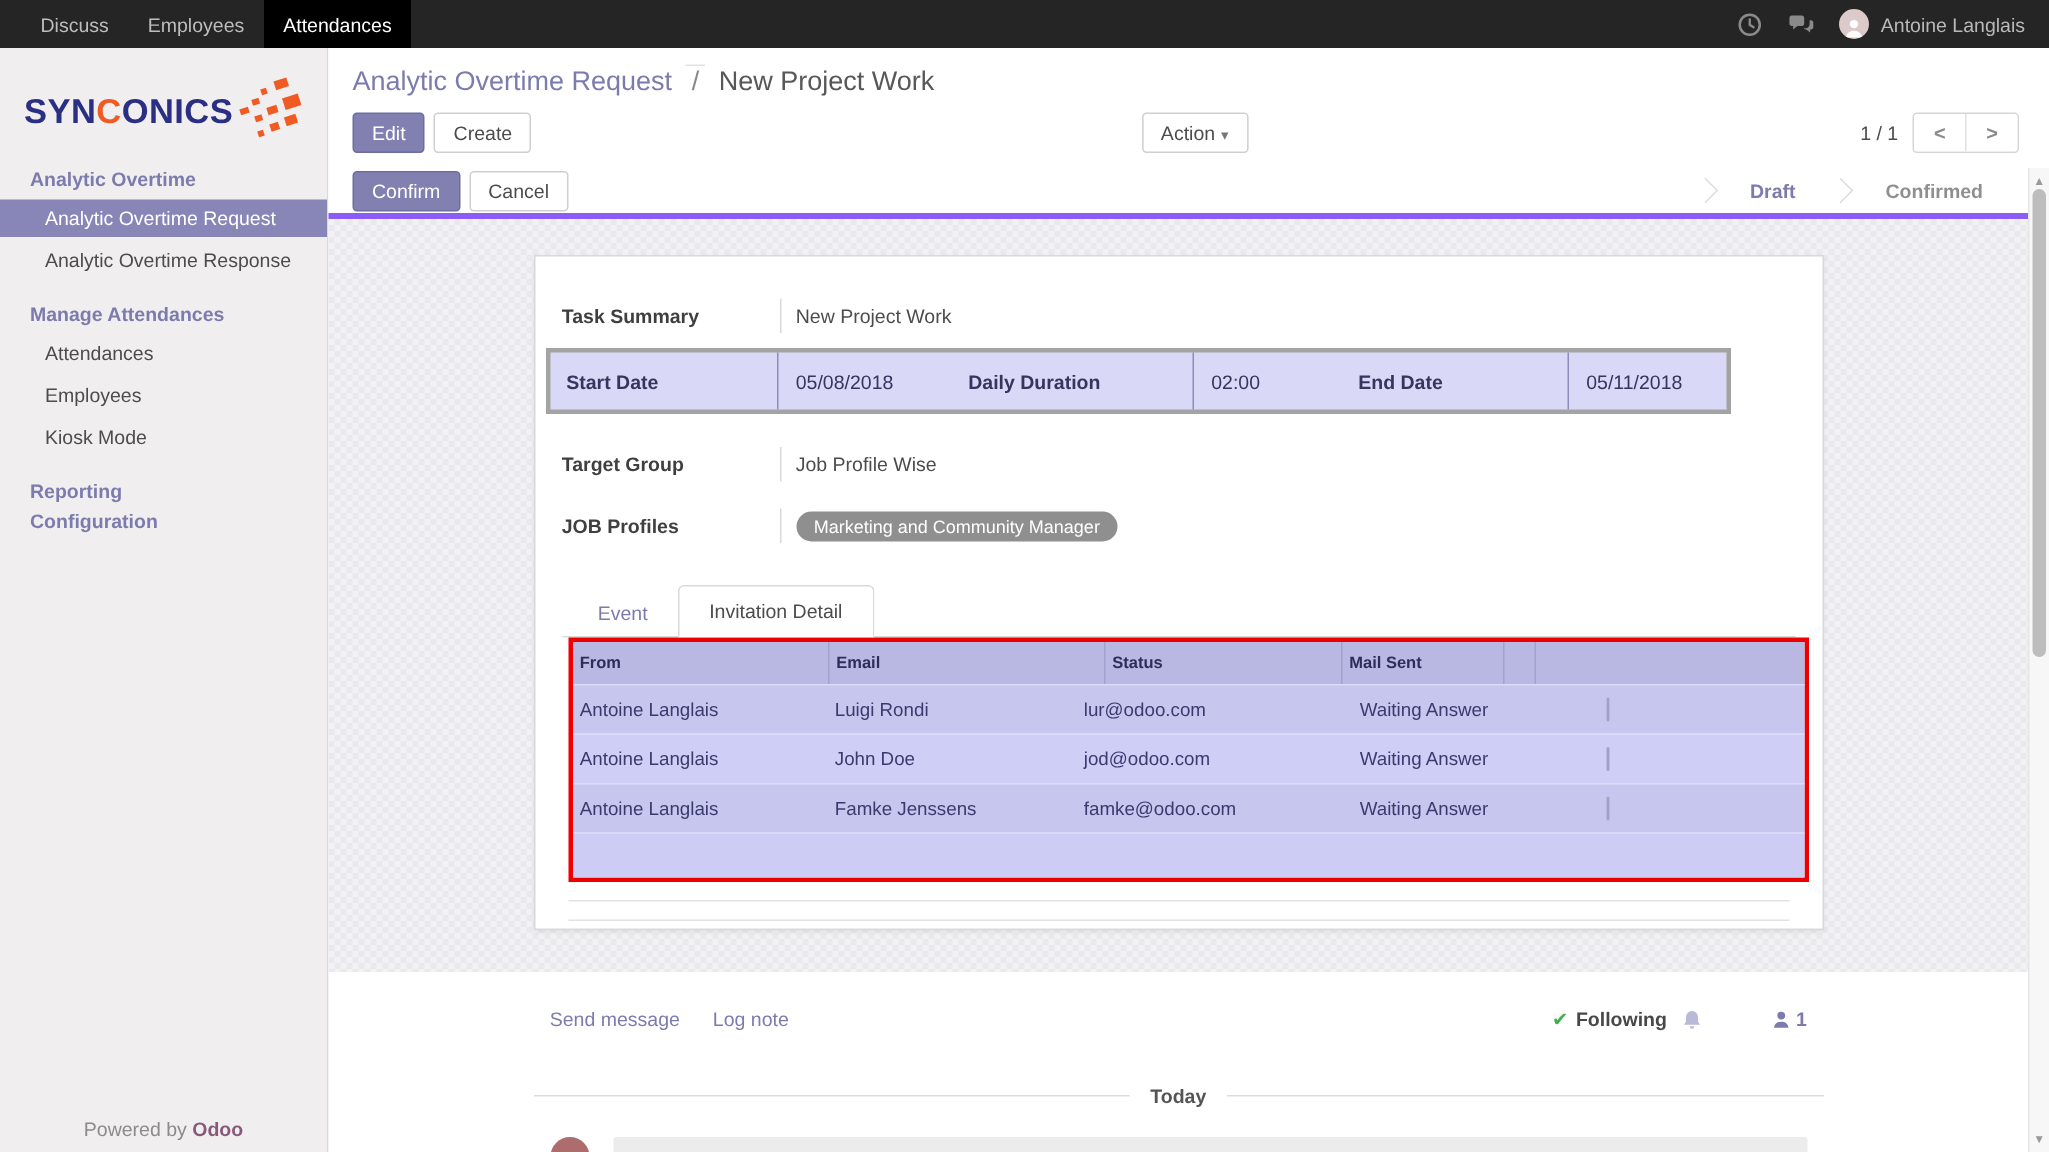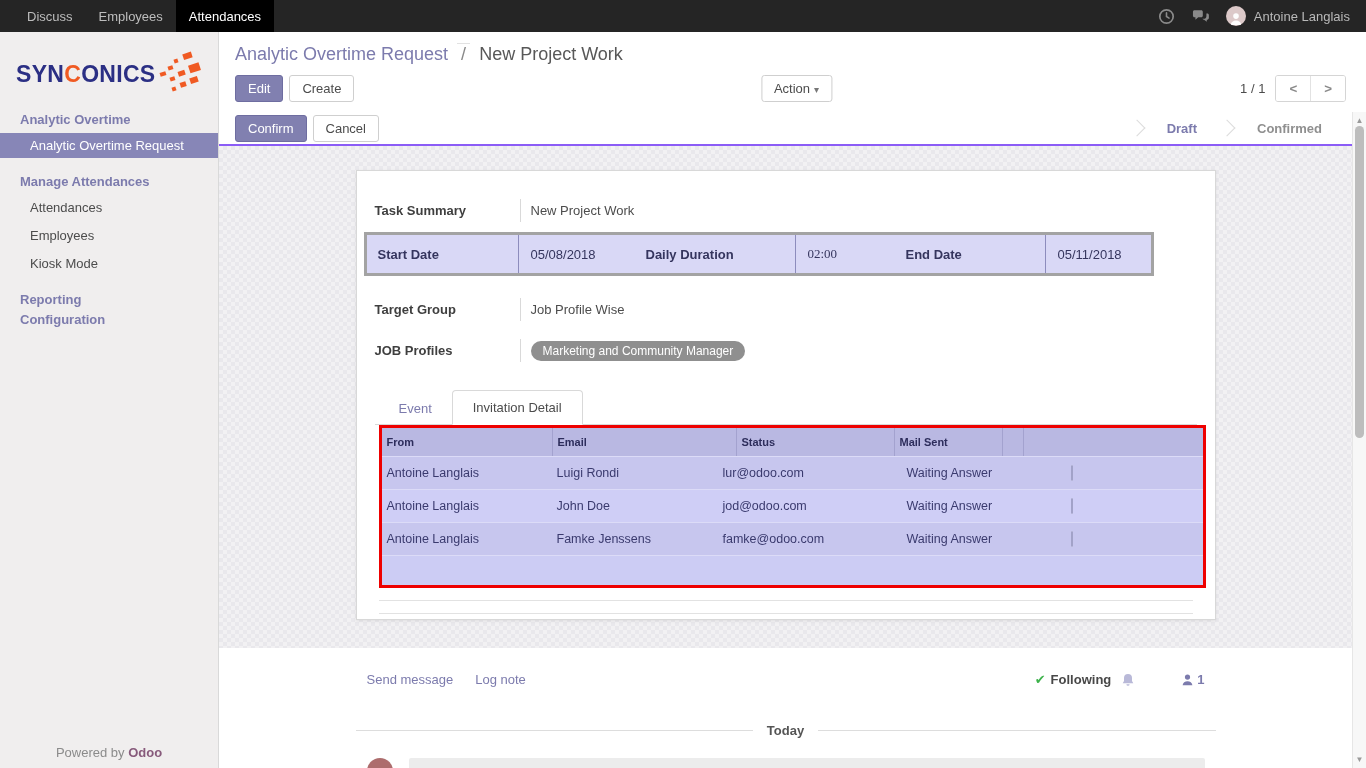--- a/index.html
+++ b/index.html
@@ -43,21 +43,21 @@
   .btn-primary { background:#8180b0; border-color:#6e6da0; color:#ffffff; }
   .action-btn { position:absolute; left:50%; transform:translateX(-50%); }
   .caret { font-size:10px; color:#777; padding-left:4px; }
   .pager { margin-left:auto; display:flex; align-items:center; gap:10px; }
   .pager-text { color:#4c4c4c; }
   .pager-btns { display:flex; border:1px solid #d5d5d5; border-radius:3px; overflow:hidden; background:#fff; }
   .pager-btn { padding:5px 13px; color:#8a8a8a; cursor:pointer; background:#fff; border:0; font-weight:bold; font-family:inherit; }
   .pager-btn + .pager-btn { border-left:1px solid #e2e2e2; }
 
   
-  .statusbar { height:34px; background:#fff; border-bottom:2px solid #8b5cf6; display:flex; align-items:center; padding-left:16px; }
+  .statusbar { height:34px; background:#fff; border-bottom:4px solid #8b5cf6; display:flex; align-items:center; padding-left:16px; }
   .states { margin-left:auto; display:flex; align-items:center; height:100%; padding-right:24px; }
   .chev { width:12px; height:12px; border-top:1px solid #dcdcdc; border-right:1px solid #dcdcdc; transform:rotate(45deg); margin:0 4px; }
   .state { padding:0 20px; font-weight:bold; color:#8f8f8f; cursor:pointer; }
   .state.active { color:#7c7bad; }
 
   
   .content { height:622px; margin-right:14px; overflow:hidden;
     background-color:#f2f1f3;
     background-image:
       linear-gradient(45deg,#e9e8ec 25%,transparent 25%,transparent 75%,#e9e8ec 75%),
@@ -73,21 +73,21 @@
   .row-task { margin-top:18px; }
   .row-target { margin-top:22px; }
   .row-jobs { margin-top:18px; }
   .tag { background:#8f8f8f; color:#fff; border-radius:11px; padding:3px 12px; font-size:12px; display:inline-block; }
 
   .hl-row { border:3px solid #a3a3a3; background:#d9d8f6; display:flex; align-items:center;
     margin:10px 0 0 -11px; width:790px; height:44px; padding-left:11px; color:#35355e; }
   .hl-cell { display:flex; align-items:center; align-self:stretch; }
   .hl-label { font-weight:bold; border-right:1px solid #8d8cbd; }
   .hl-value { padding-left:12px; }
-  .w1{width:141px;} .w2{width:127px;} .w3{width:150px;} .w4{width:110px;font-family:Liberation Serif, serif;} .w5{width:140px;} .w6{flex:1;}
+  .w1{width:141px;} .w2{width:127px;} .w3{width:150px;} .w4{width:110px;} .w5{width:140px;} .w6{flex:1;}
 
   .tabs { display:flex; align-items:flex-end; border-bottom:1px solid #d9d9d9; margin-top:26px; padding-left:4px; height:37px; }
   .tab { padding:9px 20px; color:#7c7bad; cursor:pointer; margin-bottom:-1px; }
   .tab.active { background:#fff; border:1px solid #d9d9d9; border-bottom:1px solid #fff; border-radius:4px 4px 0 0; color:#4c4c4c; }
 
   .inv-table { border:3px solid #ee0000; margin-left:4px; width:827px; }
   .inv-header { display:flex; background:#b9b8e2; height:28px; align-items:center; color:#2d2d5c; font-weight:bold; font-size:11px; }
   .inv-header .cell { border-left:1px solid #a3a2cf; align-self:stretch; display:flex; align-items:center; }
   .inv-header .cell:first-child { border-left:0; }
   .cell { padding-left:5px; }
@@ -172,20 +172,21 @@
           <rect x="31" y="13" width="11" height="8" transform="rotate(-18 36 17)"></rect>
           <rect x="14" y="36" width="4" height="4" transform="rotate(-18 16 38)"></rect>
           <rect x="22" y="31" width="6" height="5" transform="rotate(-18 25 33)"></rect>
           <rect x="32" y="26" width="8" height="6" transform="rotate(-18 36 29)"></rect>
         </g>
       </svg>
     </div>
     <nav>
       <div class="nav-header">Analytic Overtime</div>
       <div class="nav-item active">Analytic Overtime Request</div>
+      <div class="nav-item">Analytic Overtime Response</div>
       <div class="nav-header gap">Manage Attendances</div>
       <div class="nav-item">Attendances</div>
       <div class="nav-item">Employees</div>
       <div class="nav-item">Kiosk Mode</div>
       <div class="nav-header gap">Reporting</div>
       <div class="nav-header">Configuration</div>
     </nav>
     <div class="powered">
       <span>Powered by</span>
       <span class="brand">Odoo</span>

